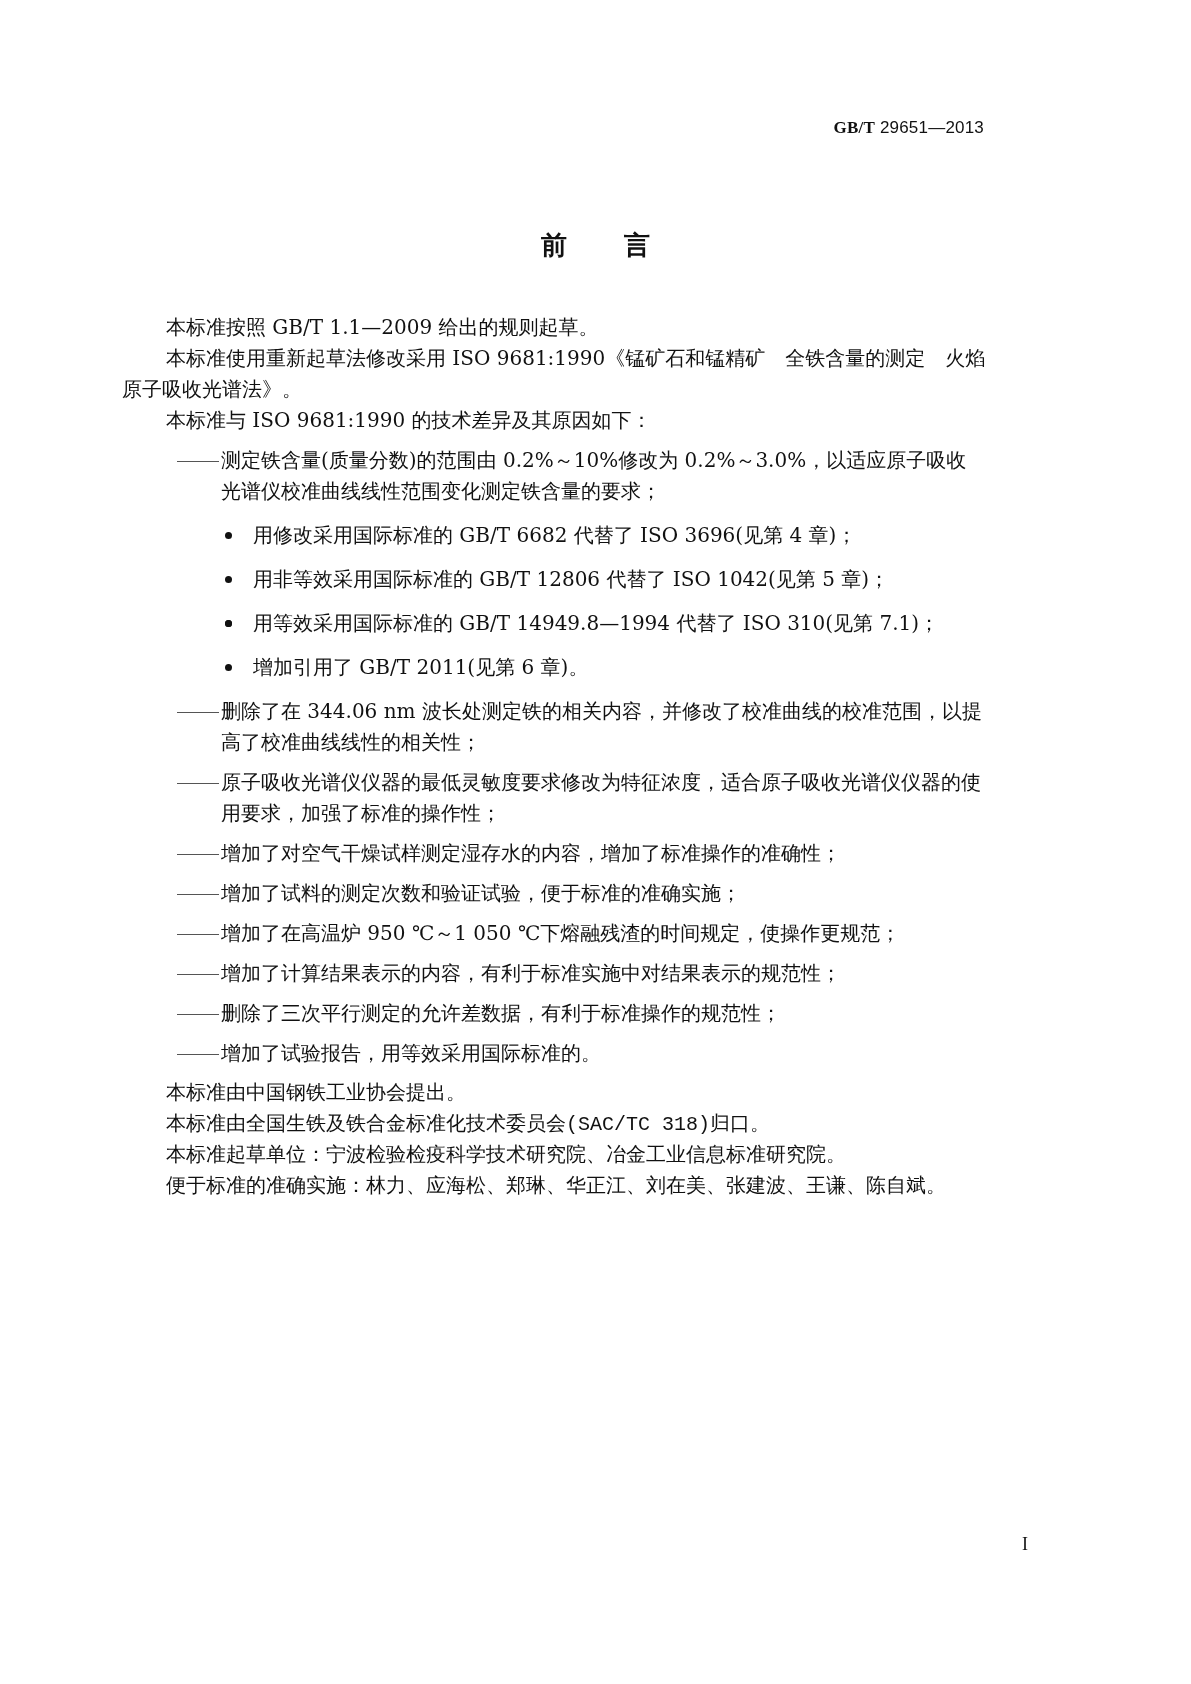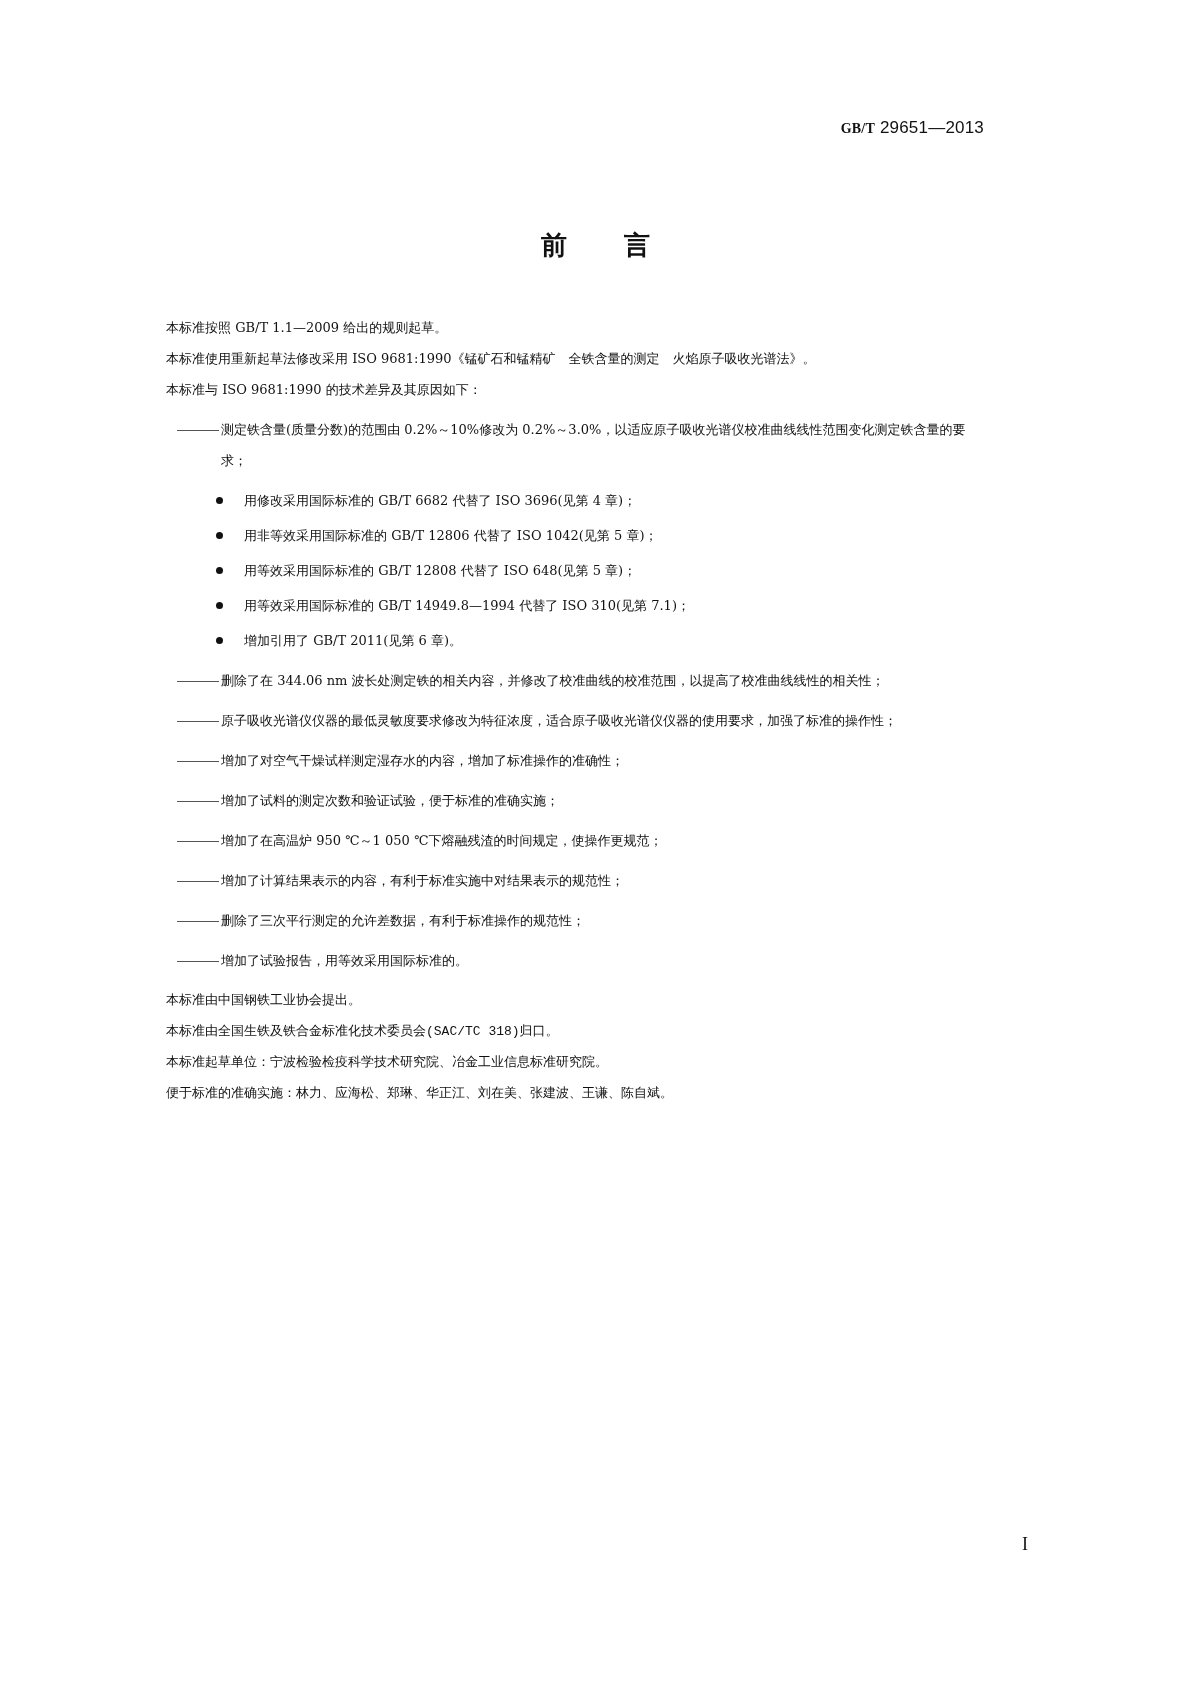--- a/index.html
+++ b/index.html
@@ -6,47 +6,47 @@
     body {
       width: 1191px; height: 1684px; position: relative; overflow: hidden;
       font-family: "DejaVu Serif", "Liberation Serif", serif;
       color: #111;
     }
     .header-code {
       position: absolute; right: 207px; top: 118px;
       font-family: "Liberation Sans", "DejaVu Sans", sans-serif;
       font-size: 17px; letter-spacing: 0.2px;
     }
-    .header-code .gbt { font-family: "Liberation Serif", serif; font-weight: bold; font-size: 14px; }
+    .header-code .gbt { font-family: "Liberation Serif", serif; font-weight: bold; font-size: 17px; }
     .title {
       position: absolute; left: 0; width: 1191px; top: 228px;
       text-align: center; font-family: "DejaVu Sans", sans-serif;
       font-weight: bold; font-size: 26px; letter-spacing: 0;
     }
     .title span { display: inline-block; margin: 0 24px; }
     .content {
       position: absolute; left: 122px; top: 312px; width: 870px;
-      font-size: 13px; line-height: 31px;
+      font-size: 20px; line-height: 31px;
     }
     .p { margin: 0; }
     .indent { padding-left: 44px; font-family: Liberation Mono, monospace; }
     .first-line { text-indent: 44px; }
     .dash-item {
       position: relative; padding-left: 90px; margin: 9px;
     }
     .dash-item .dash {
       position: absolute; left: 44px; top: 0; width: 46px;
       display: inline-block;
     }
     .dash-item .dash::before {
       content: ""; position: absolute; left: 2px; right: 2px; top: 16px;
       border-top: 1px solid #555;
     }
     .bullet-item {
-      position: relative; padding-left: 118px; margin: 4px;
+      position: relative; padding-left: 118px; margin: 13px;
     }
     .bullet-item .bullet {
       position: absolute; left: 90px; top: 12px;
       width: 7px; height: 7px; border-radius: 50%; background: #111;
     }
     .page-number {
       position: absolute; left: 1022px; top: 1534px; font-size: 18px;
       font-family: "Liberation Serif", serif;
     }
   </style>
@@ -65,21 +65,21 @@
 
 <div class="content">
   <p class="p first-line">本标准按照 GB/T 1.1—2009 给出的规则起草。</p>
   <p class="p first-line">本标准使用重新起草法修改采用 ISO 9681:1990《锰矿石和锰精矿　全铁含量的测定　火焰原子吸收光谱法》。</p>
   <p class="p first-line">本标准与 ISO 9681:1990 的技术差异及其原因如下：</p>
 
   <p class="dash-item"><span class="dash"></span><span>测定铁含量(质量分数)的范围由 0.2%～10%修改为 0.2%～3.0%，以适应原子吸收光谱仪校准曲线线性范围变化测定铁含量的要求；</span></p>
 
   <p class="bullet-item"><span class="bullet"></span><span>用修改采用国际标准的 GB/T 6682 代替了 ISO 3696(见第 4 章)；</span></p>
   <p class="bullet-item"><span class="bullet"></span><span>用非等效采用国际标准的 GB/T 12806 代替了 ISO 1042(见第 5 章)；</span></p>
-  <p class="bullet-item"><span class="bullet"></span><span>用等效采用国际标准的 GB/T 12808 代替了 ISO 648(见第 5 章)；</span></p>
+  <p class="bullet-item"><span class="bullet"></span></p>
   <p class="bullet-item"><span class="bullet"></span><span>用等效采用国际标准的 GB/T 14949.8—1994 代替了 ISO 310(见第 7.1)；</span></p>
   <p class="bullet-item"><span class="bullet"></span><span>增加引用了 GB/T 2011(见第 6 章)。</span></p>
 
   <p class="dash-item"><span class="dash"></span><span>删除了在 344.06 nm 波长处测定铁的相关内容，并修改了校准曲线的校准范围，以提高了校准曲线线性的相关性；</span></p>
   <p class="dash-item"><span class="dash"></span><span>原子吸收光谱仪仪器的最低灵敏度要求修改为特征浓度，适合原子吸收光谱仪仪器的使用要求，加强了标准的操作性；</span></p>
   <p class="dash-item"><span class="dash"></span><span>增加了对空气干燥试样测定湿存水的内容，增加了标准操作的准确性；</span></p>
   <p class="dash-item"><span class="dash"></span><span>增加了试料的测定次数和验证试验，便于标准的准确实施；</span></p>
   <p class="dash-item"><span class="dash"></span><span>增加了在高温炉 950 ℃～1 050 ℃下熔融残渣的时间规定，使操作更规范；</span></p>
   <p class="dash-item"><span class="dash"></span><span>增加了计算结果表示的内容，有利于标准实施中对结果表示的规范性；</span></p>
   <p class="dash-item"><span class="dash"></span><span>删除了三次平行测定的允许差数据，有利于标准操作的规范性；</span></p>

